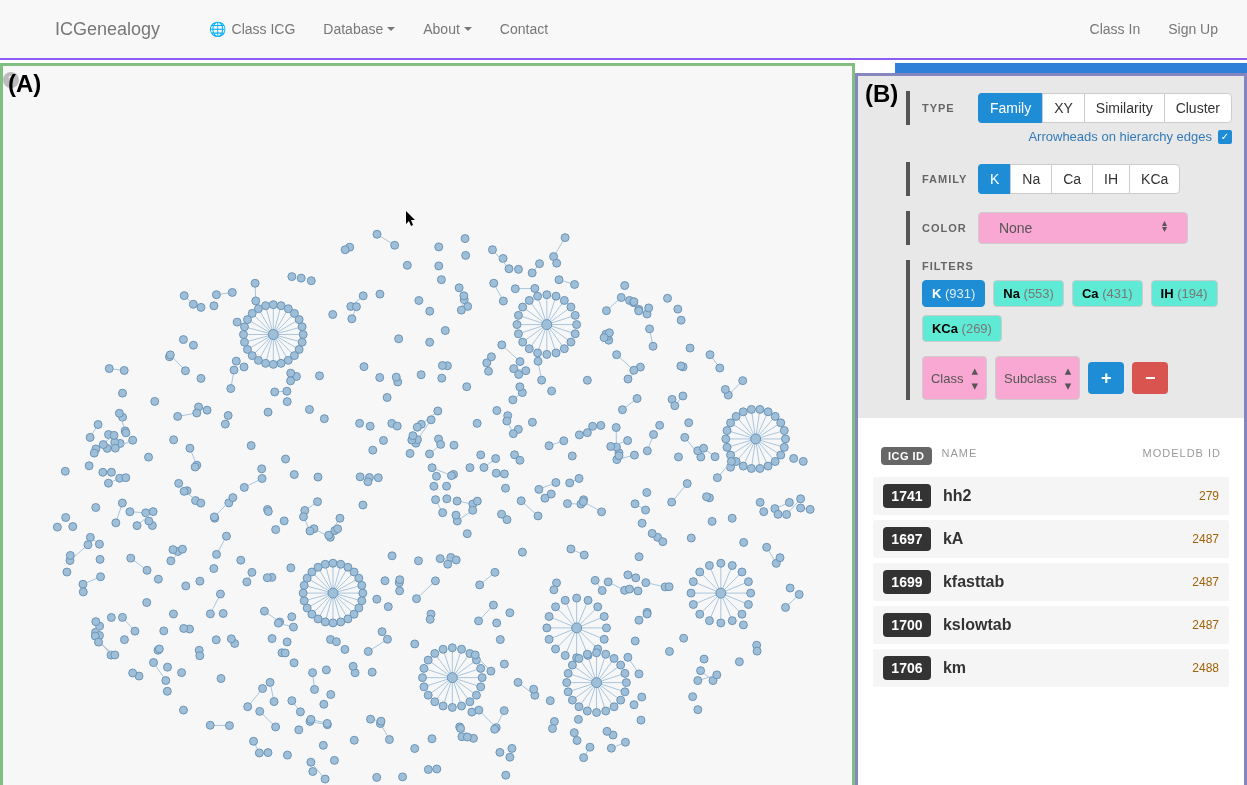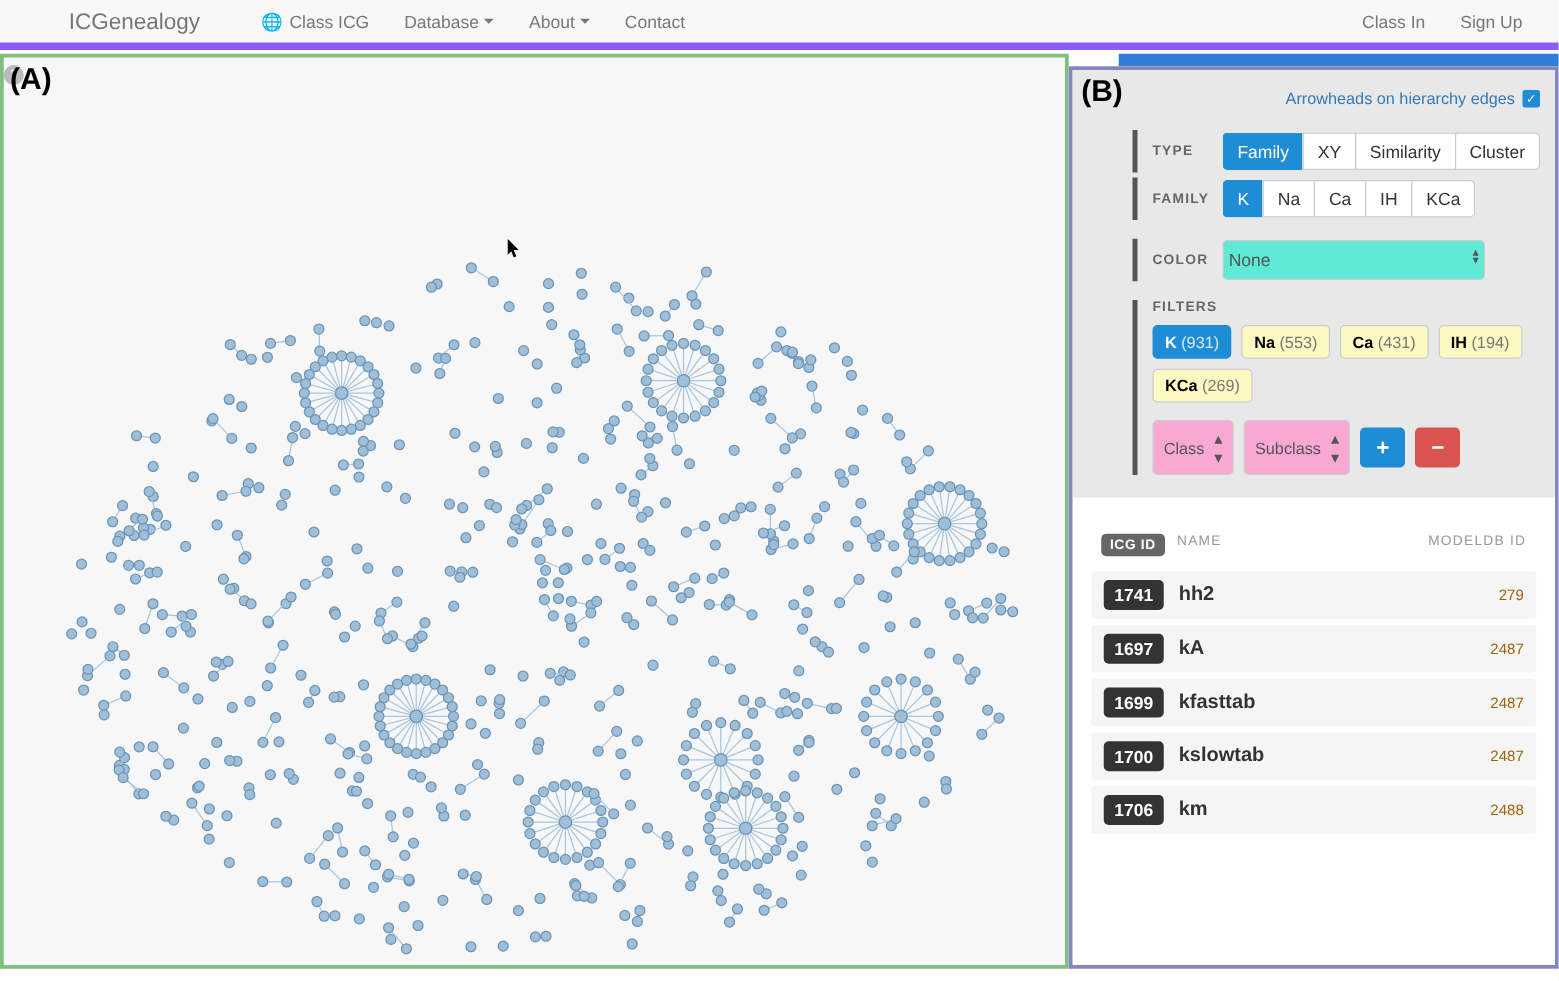--- a/index.html
+++ b/index.html
@@ -4,23 +4,23 @@
 <style>
 * { box-sizing: border-box; margin: 0; padding: 0; }
 body {
   font-family: -apple-system, BlinkMacSystemFont, "Helvetica Neue", Arial, sans-serif;
   background: #fff;
   width: 1247px;
   height: 785px;
   overflow: hidden;
 }
 .navbar {
-  height: 40px;
+  height: 60px;
   background: #f8f8f8;
-  border-bottom: 6px solid #8b5cf6;
+  border-bottom: 2px solid #8b5cf6;
   display: flex;
   align-items: center;
   padding: 0 15px;
   justify-content: center;
 }
 .navbar-brand {
   font-size: 18px;
   color: #777;
   padding: 0 35px 0 40px;
   font-weight: 400;
@@ -162,24 +162,24 @@
   width: 14px; height: 14px;
   background: #1f8dd6;
   border-radius: 2px;
   display: inline-flex;
   align-items: center; justify-content: center;
   color:#fff; font-size:10px;
 }
 
 .select {
   flex: 1;
-  background: #5eead4;
+  background: #f9a8d4;
   border: 1px solid #ccc;
   border-radius: 4px;
-  padding: 7px 4px;
+  padding: 7px 20px;
   font-size: 14px;
   color: #555;
   display: flex;
   justify-content: space-between;
   cursor: pointer;
   max-width: 210px;
 }
 .select .updown {
   font-size: 10px;
   color: #555;
@@ -188,21 +188,21 @@
 .filters-title {
   font-size: 11px;
   letter-spacing: 1px;
   color: #666;
   font-weight: 600;
   margin-bottom: 8px;
   display: block;
 }
 .filter-pills { display: flex; flex-wrap: wrap; gap: 8px; margin-bottom: 14px;}
 .pill {
-  background: #fef9c3;
+  background: #5eead4;
   border: 1px solid #ccc;
   border-radius: 4px;
   padding: 5px 9px;
   font-size: 13px;
   cursor: pointer;
 }
 .pill .bold { font-weight: 700; }
 .pill .count { color: #777; }
 .pill.active { background: #1f8dd6; color:#fff; border-color:#1f8dd6;}
 .pill.active .count { color: #dceaf5; }
@@ -1367,36 +1367,36 @@
       </svg>
   </div>
 
   <div class="right-wrapper">
     <div class="blue-strip"></div>
     <div class="side-panel">
       <div class="panel-label-b">(B)</div>
 
       <div class="controls-block">
 
-        <div class="control-row arrowhead-row">
-          <span class="arrowhead-text">Arrowheads on hierarchy edges</span>
-          <span class="checkbox">✓</span>
-        </div>
-
         <div class="control-row first">
           <div class="bar-label">
             <div class="black-bar"></div>
             <div class="ctrl-label">TYPE</div>
           </div>
           <div class="btn-group" id="type-btns">
               <div class="btn active">Family</div>
               <div class="btn">XY</div>
               <div class="btn">Similarity</div>
               <div class="btn">Cluster</div>
             </div>
+        </div>
+
+        <div class="control-row arrowhead-row">
+          <span class="arrowhead-text">Arrowheads on hierarchy edges</span>
+          <span class="checkbox">✓</span>
         </div>
 
         <div class="control-row">
           <div class="bar-label">
             <div class="black-bar"></div>
             <div class="ctrl-label">FAMILY</div>
           </div>
           <div class="btn-group" id="family-btns">
               <div class="btn active">K</div>
               <div class="btn">Na</div>

